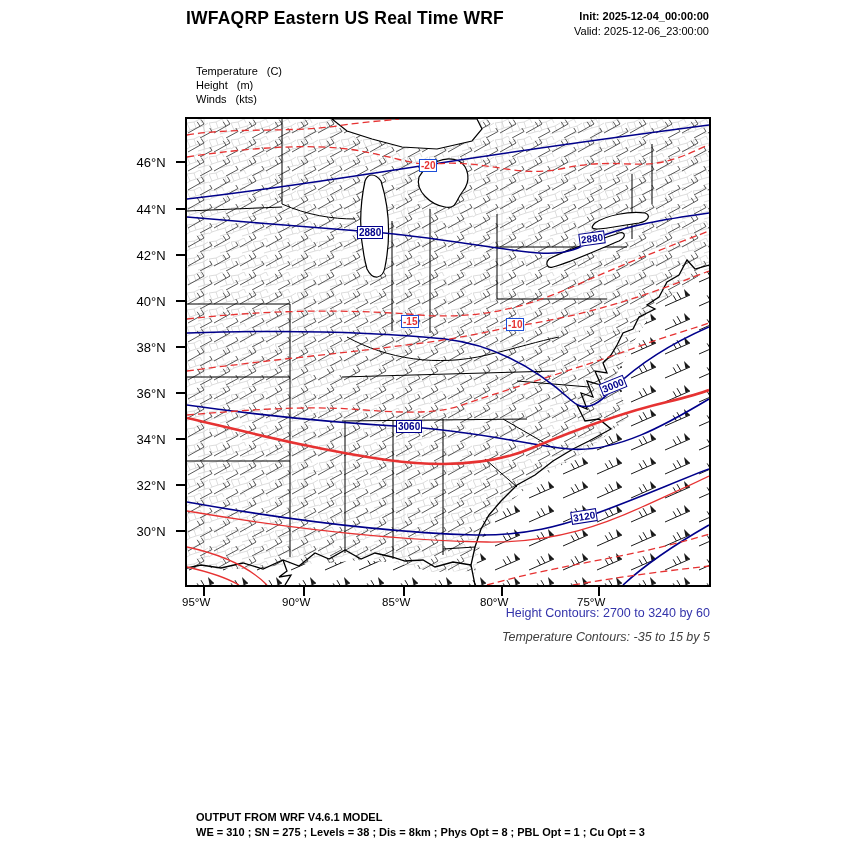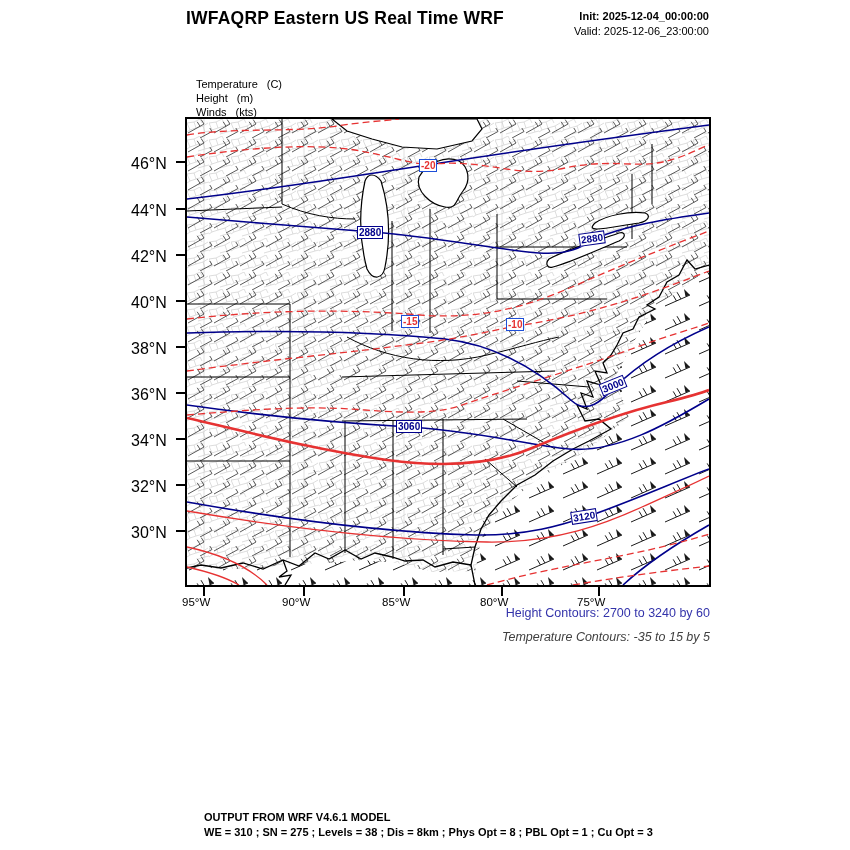--- a/index.html
+++ b/index.html
@@ -2,37 +2,37 @@
 <html><head>
 <meta charset="utf-8">
 <style>
   html,body{margin:0;padding:0;background:#fff;}
   .page{position:relative;width:850px;height:850px;background:#ffffff;overflow:hidden;
         font-family:"Liberation Sans", sans-serif;color:#000;}
   .title{position:absolute;left:84px;top:8px;width:522px;text-align:center;
          font-size:17.5px;font-weight:bold;letter-spacing:0.2px;}
   .initblock{position:absolute;right:141px;top:9px;text-align:right;font-size:11px;line-height:15px;}
   .initblock .init{font-weight:bold;}
-  .legend{position:absolute;left:196px;top:64px;font-size:11px;line-height:14px;margin-top:13px;}
+  .legend{position:absolute;left:196px;top:64px;font-size:11px;line-height:14px;}
   .legend .unit{margin-left:9px;}
   .map{position:absolute;left:185px;top:117px;width:522px;height:466px;
        border:2px solid #000;background:#fff;}
   .map svg{display:block;}
   .ytick{position:absolute;left:-11px;width:9px;height:2px;background:#000;}
-  .yticklabel{position:absolute;left:-56px;width:40px;text-align:left;font-size:16px;}
+  .yticklabel{position:absolute;left:-56px;width:40px;text-align:center;font-size:13px;}
   .xtick{position:absolute;bottom:-11px;width:2px;height:9px;background:#000;}
   .xticklabel{position:absolute;top:477px;width:44px;font-size:11.5px;}
   .clabel{position:absolute;font-size:10px;font-weight:bold;line-height:11px;
           background:#fff;padding:0 1px;white-space:nowrap;}
   .clabel.h{color:#00008b;border:1px solid #00008b;}
   .clabel.t{color:#e63232;border:1px solid #1d4ed8;}
   .captions{position:absolute;right:140px;text-align:right;font-size:12.5px;margin-left:9px;}
   .cap-h{top:606px;color:#3333aa;}
   .cap-t{top:630px;color:#404040;font-style:italic;}
-  .footer{position:absolute;left:196px;top:810px;font-size:11px;font-weight:bold;line-height:15px;margin-left:8px;}
+  .footer{position:absolute;left:196px;top:810px;font-size:11px;font-weight:bold;line-height:15px;}
 </style>
 </head>
 <body>
 
 <div class="page">
 
   <div class="title">IWFAQRP Eastern US Real Time WRF</div>
 
   <div class="initblock">
     <div class="init">Init: 2025-12-04_00:00:00</div>

